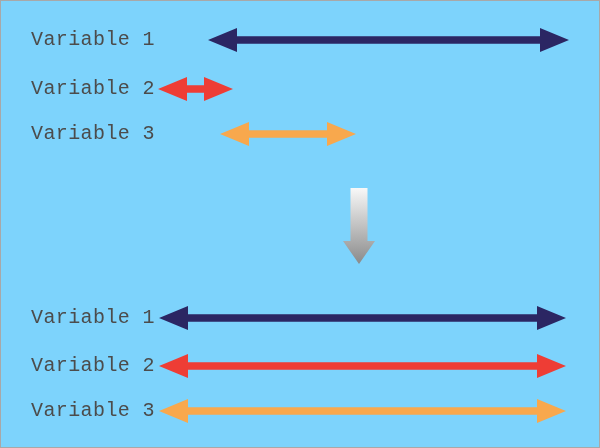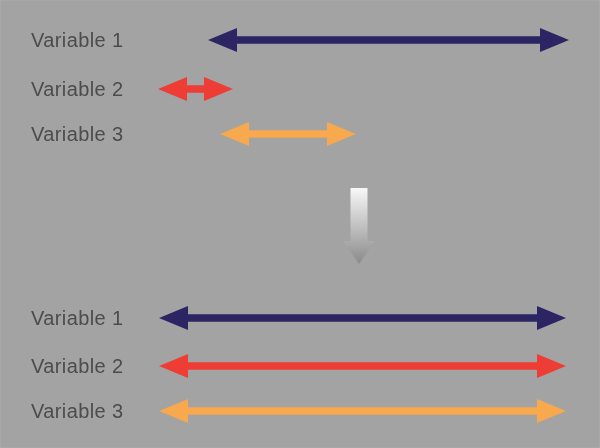--- a/index.html
+++ b/index.html
@@ -2,23 +2,23 @@
 <html><head>
 <meta charset="utf-8">
 <style>
   html, body { margin: 0; padding: 0; background: #ffffff; }
   .figure {
     position: relative;
     width: 600px;
     height: 448px;
     box-sizing: border-box;
     border: 1px solid #a8a8a8;
-    background: #a3a3a3;
+    background: #7dd3fc;
     overflow: hidden;
-    font-family: Liberation Sans, sans-serif;
+    font-family: Liberation Mono, monospace;
   }
   .panel { position: absolute; inset: 0; }
   .var-label {
     position: absolute;
     left: 30px;
     height: 24px;
     line-height: 24px;
     font-size: 20px;
     letter-spacing: 0.4px;
     color: #4c4c4c;

